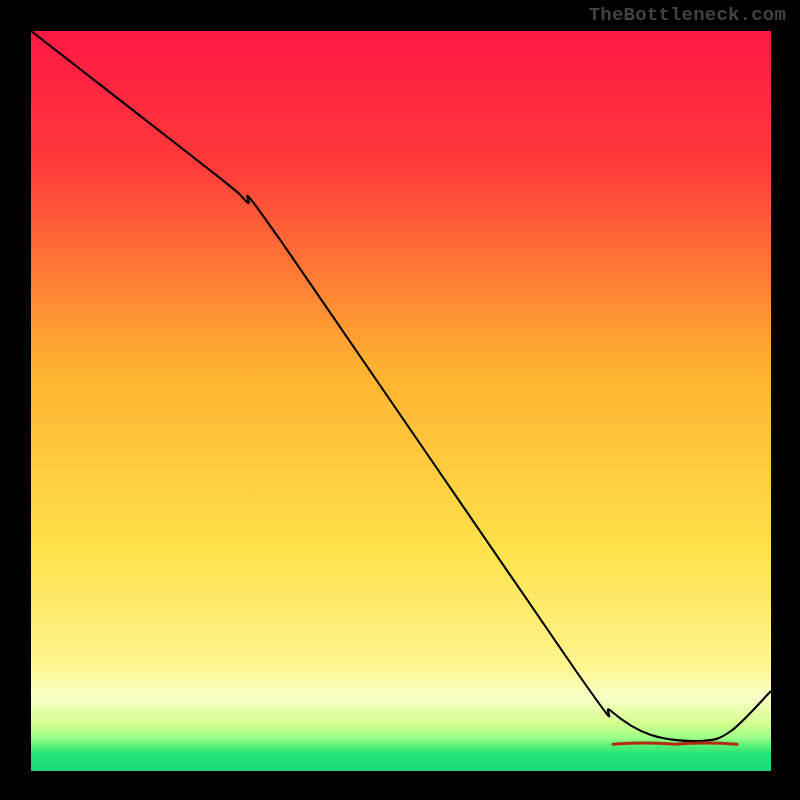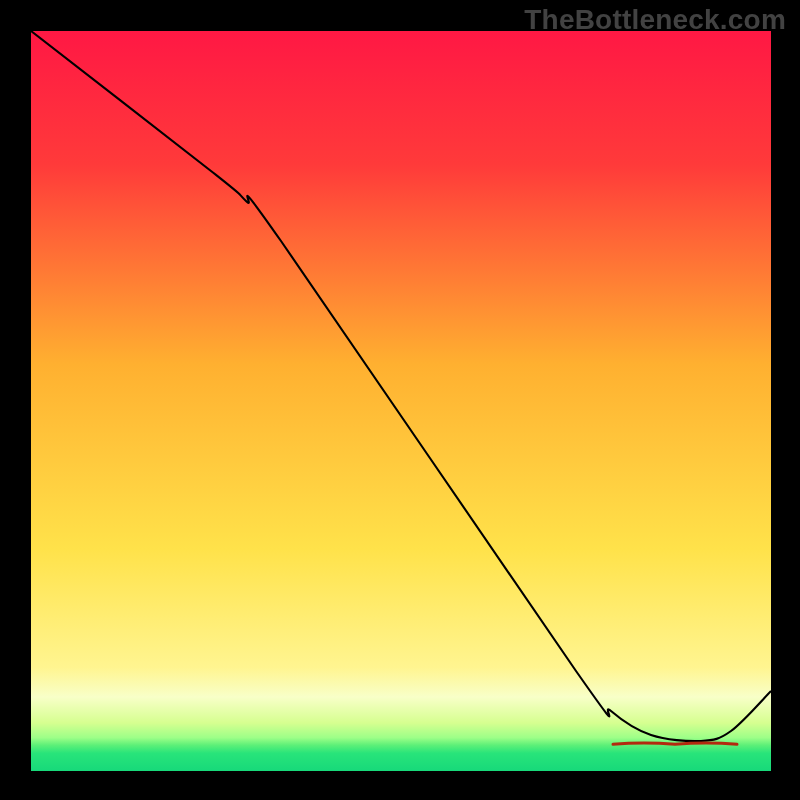--- a/index.html
+++ b/index.html
@@ -8,22 +8,22 @@
     position: relative;
     width: 800px;
     height: 800px;
     background: #000;
   }
   .watermark {
     position: absolute;
     top: 4px;
     right: 14px;
     color: #424242;
-    font-family: Liberation Sans, sans-serif;
-    font-size: 28px;
+    font-family: Liberation Mono, monospace;
+    font-size: 19px;
     font-weight: 600;
     letter-spacing: 0.2px;
   }
   .plot-area {
     position: absolute;
     left: 30px;
     top: 30px;
     width: 740px;
     height: 740px;
     border: 1px solid #000;

